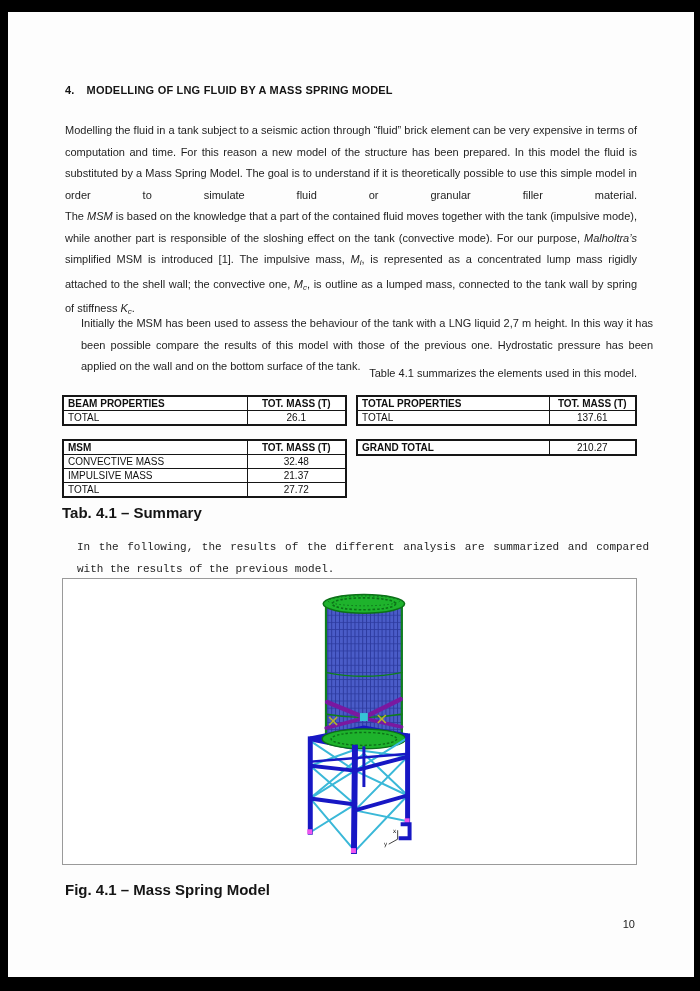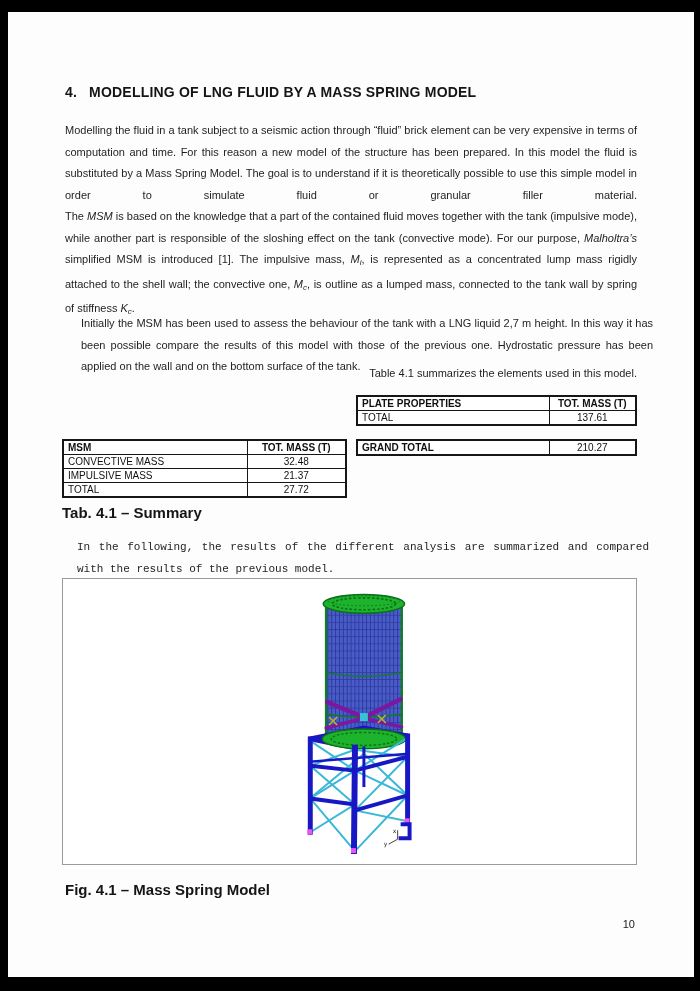--- a/index.html
+++ b/index.html
@@ -8,21 +8,21 @@
     font-family:"Liberation Sans","DejaVu Sans",sans-serif;
     -webkit-font-smoothing:antialiased;
   }
   .page{
     position:absolute;left:8px;top:12px;width:686px;height:965px;
     background:#fdfdfd;color:#1c1c1c;overflow:hidden;
   }
   .abs{position:absolute;}
   .heading{
     left:57px;top:72px;width:580px;
-    font-size:14px;font-weight:600;letter-spacing:.2px;color:#151515;
+    font-size:11px;font-weight:600;letter-spacing:.2px;color:#151515;
   }
   .heading .hnum{margin-right:12px;}
   .para{
     left:57px;width:572px;font-size:11px;line-height:21.5px;
     text-align:justify;color:#1e1e1e;
   }
   .justify-all{text-align-last:justify;}
   .seg-i{font-style:italic;}
   .seg-isub{font-style:italic;font-size:8px;vertical-align:-2px;}
   table{border-collapse:collapse;table-layout:fixed;background:#fff;}
@@ -63,29 +63,45 @@
 
   <p class="abs para" style="top:108px;margin:0;">
     <span style="display:block" class="justify-all">Modelling the fluid in a tank subject to a seismic action through “fluid” brick element can be very expensive in terms of computation and time. For this reason a new model of the structure has been prepared. In this model the fluid is substituted by a Mass Spring Model. The goal is to understand if it is theoretically possible to use this simple model in order to simulate fluid or granular filler material.</span>
     <span style="display:block"><span>The </span><span class="seg-i">MSM</span><span> is based on the knowledge that a part of the contained fluid moves together with the tank (impulsive mode), while another part is responsible of the sloshing effect on the tank (convective mode). For our purpose, </span><span class="seg-i">Malholtra’s</span><span> simplified MSM is introduced [1]. The impulsive mass, </span><span class="seg-i">M</span><span class="seg-isub">i</span><span>, is represented as a concentrated lump mass rigidly attached to the shell wall; the convective one, </span><span class="seg-i">M</span><span class="seg-isub">c</span><span>, is outline as a lumped mass, connected to the tank wall by spring of stiffness </span><span class="seg-i">K</span><span class="seg-isub">c</span><span>.</span></span>
   </p>
 
   <p class="abs para" style="top:285px;margin:16px;">Initially the MSM has been used to assess the behaviour of the tank with a LNG liquid 2,7 m height. In this way it has been possible compare the results of this model with those of the previous one. Hydrostatic pressure has been applied on the wall and on the bottom surface of the tank.</p>
 
   <p class="abs para" style="top:351px;margin:0;text-align:right;">Table 4.1 summarizes the elements used in this model.</p>
 
+  <table class="abs doc" style="left:54px;top:383px;width:285px;">
+    <colgroup>
+        <col style="width:184px">
+        <col>
+      </colgroup>
+    <tbody>
+        <tr>
+      <td class="hdr">BEAM PROPERTIES</td>
+      <td class="hdr val">TOT. MASS (T)</td>
+    </tr>
+    <tr>
+      <td>TOTAL</td>
+      <td class="val">26.1</td>
+    </tr>
+  </tbody>
+    </table>
 
   <table class="abs doc" style="left:348px;top:383px;width:281px;">
     <colgroup>
         <col style="width:192px">
         <col>
       </colgroup>
     <tbody>
         <tr>
-      <td class="hdr">PLATE PROPERTIES</td>
+      <td class="hdr">TOTAL PROPERTIES</td>
       <td class="hdr val">TOT. MASS (T)</td>
     </tr>
     <tr>
       <td>TOTAL</td>
       <td class="val">137.61</td>
     </tr>
   </tbody>
     </table>
 
   <table class="abs doc" style="left:54px;top:427px;width:285px;">

